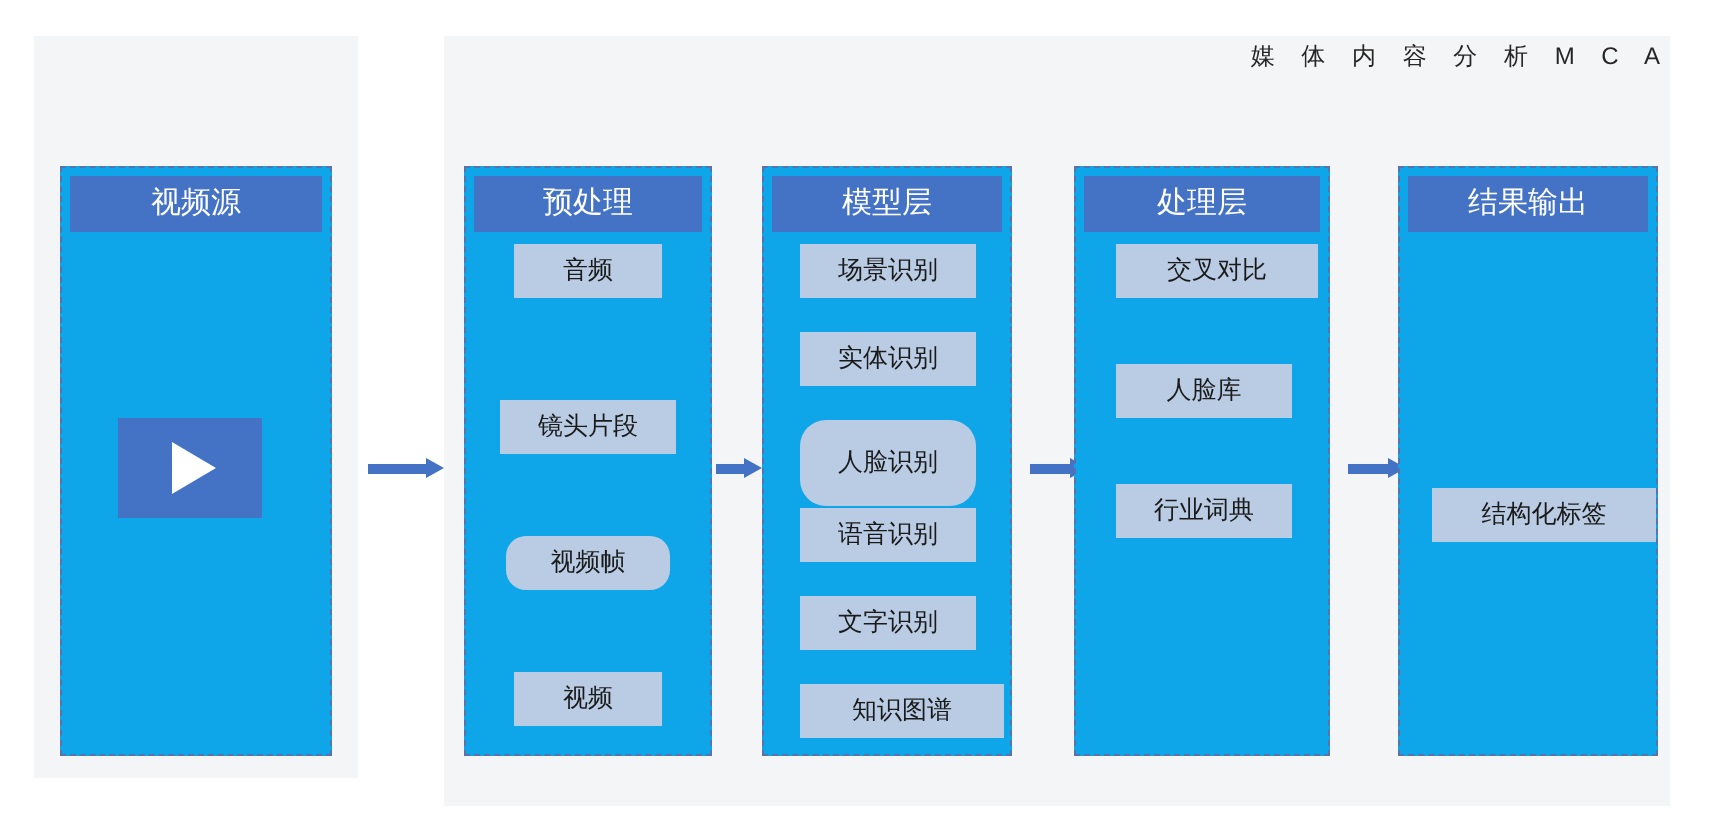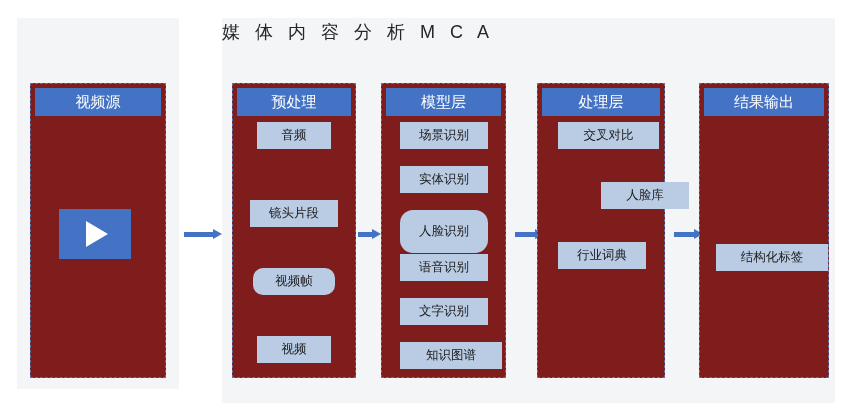--- a/index.html
+++ b/index.html
@@ -25,32 +25,32 @@
   }
   #panel-left  { left: 17px;  top: 18px;  width: 162px; height: 371px; }
   #panel-right { left: 222px; top: 18px;  width: 613px; height: 385px; }
 
   
   #diagram-title {
     position: absolute;
     left: 222px;
     top: 20px;
     width: 613px;
-    text-align: left;
-    font-size: 18px;
+    text-align: right;
+    font-size: 12px;
     letter-spacing: 5px;
     color: #262626;
     white-space: nowrap;
   }
 
   
   .stage {
     position: absolute;
     border: 1px dashed #5a72a8;
-    background: #7f1d1d;
+    background: #0ea5e9;
     box-sizing: border-box;
   }
   .stage-header {
     position: absolute;
     left: 4px;
     right: 4px;
     top: 4px;
     height: 28px;
     background: #4472c4;
     color: #ffffff;
@@ -176,21 +176,21 @@
 
   <div class="arrow" style="left:515px; top:229px; width:28px;">
     <div class="shaft" style="width:20px;"></div>
     <div class="head" style="left:20px;"></div>
   </div>
 
   <div class="stage" style="left:537px; top:83px; width:128px; height:295px;">
     <div class="stage-header">处理层</div>
     <div class="stage-body">
       <div class="chip" style="left:20px; top:2px; width:101px; height:27px;">交叉对比</div>
-      <div class="chip" style="left:20px; top:62px; width:88px; height:27px;margin-left:43px;">人脸库</div>
+      <div class="chip" style="left:20px; top:62px; width:88px; height:27px;">人脸库</div>
       <div class="chip" style="left:20px; top:122px; width:88px; height:27px;">行业词典</div>
     </div>
   </div>
 
   <div class="arrow" style="left:674px; top:229px; width:28px;">
     <div class="shaft" style="width:20px;"></div>
     <div class="head" style="left:20px;"></div>
   </div>
 
   <div class="stage" style="left:699px; top:83px; width:130px; height:295px;">

